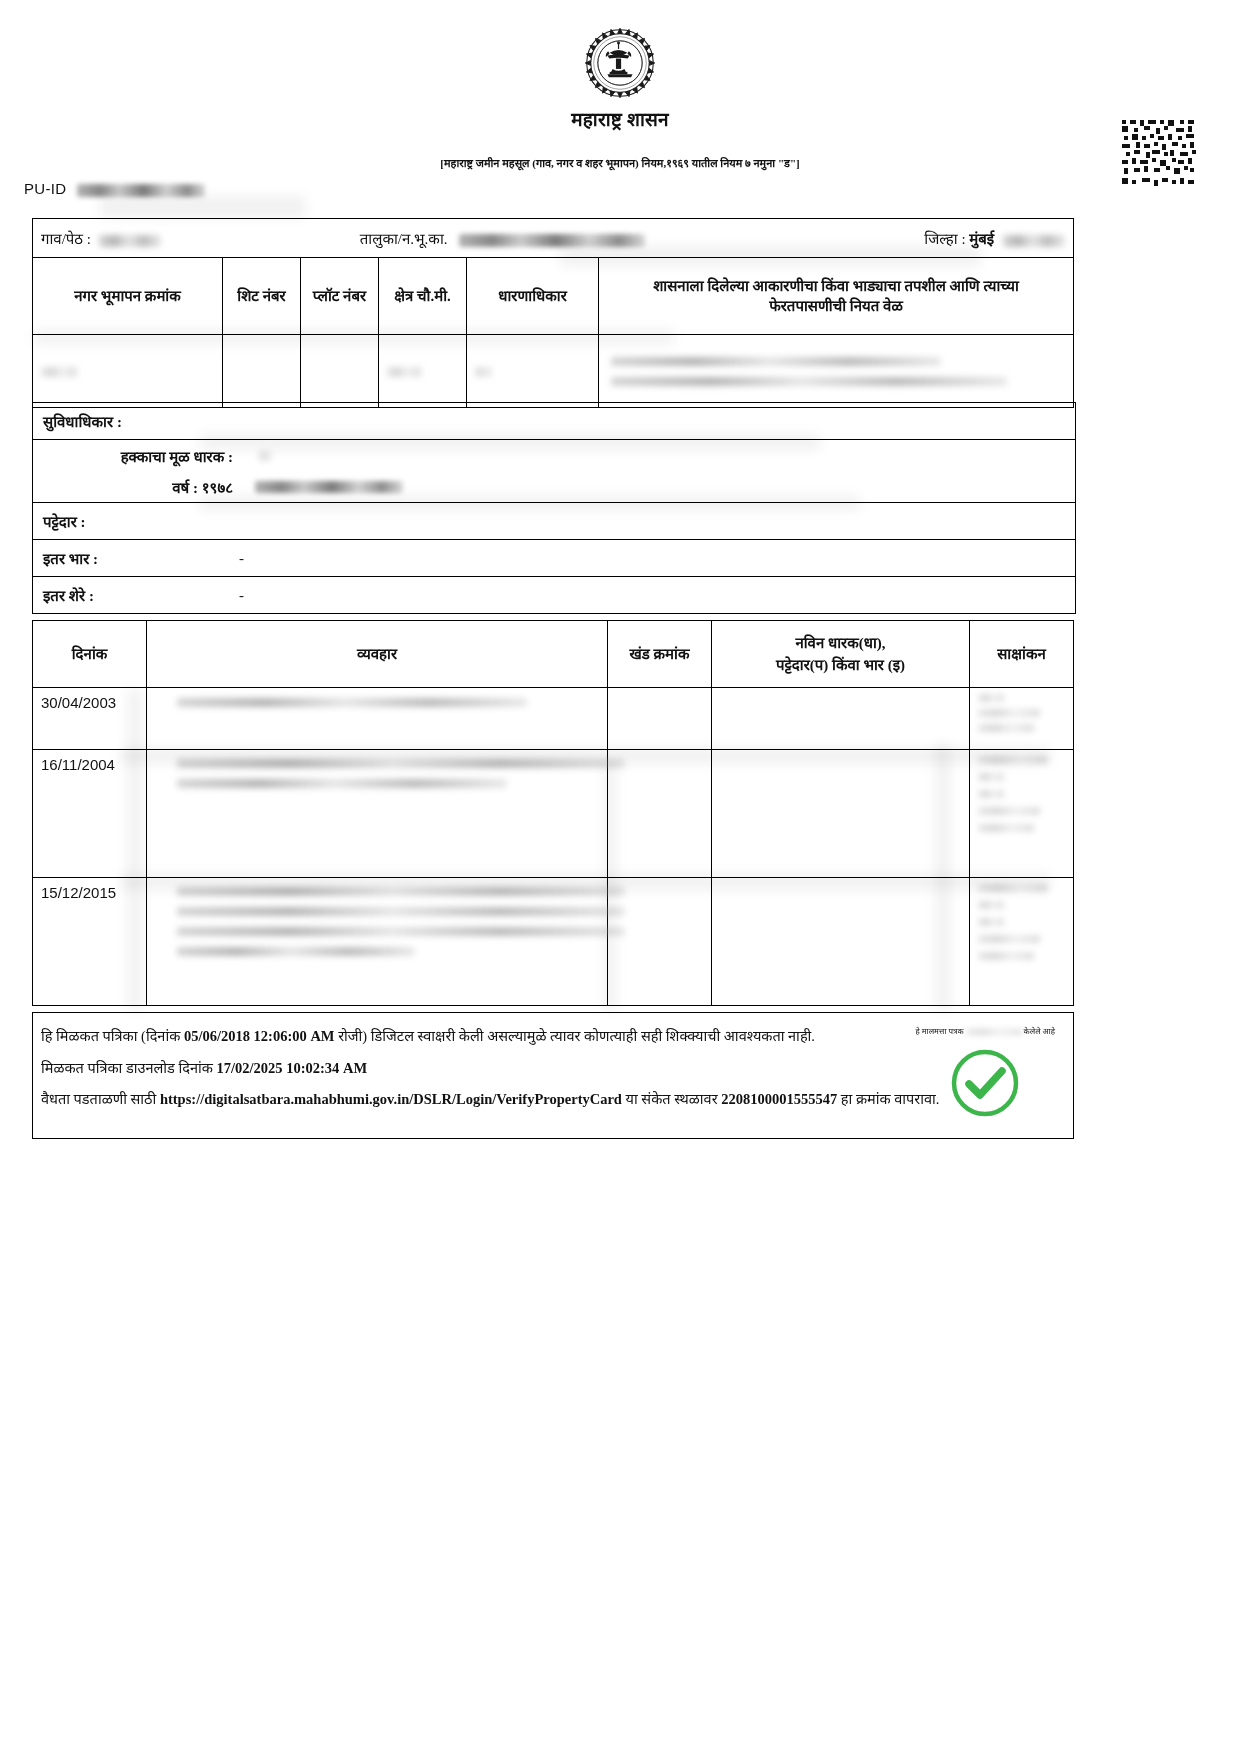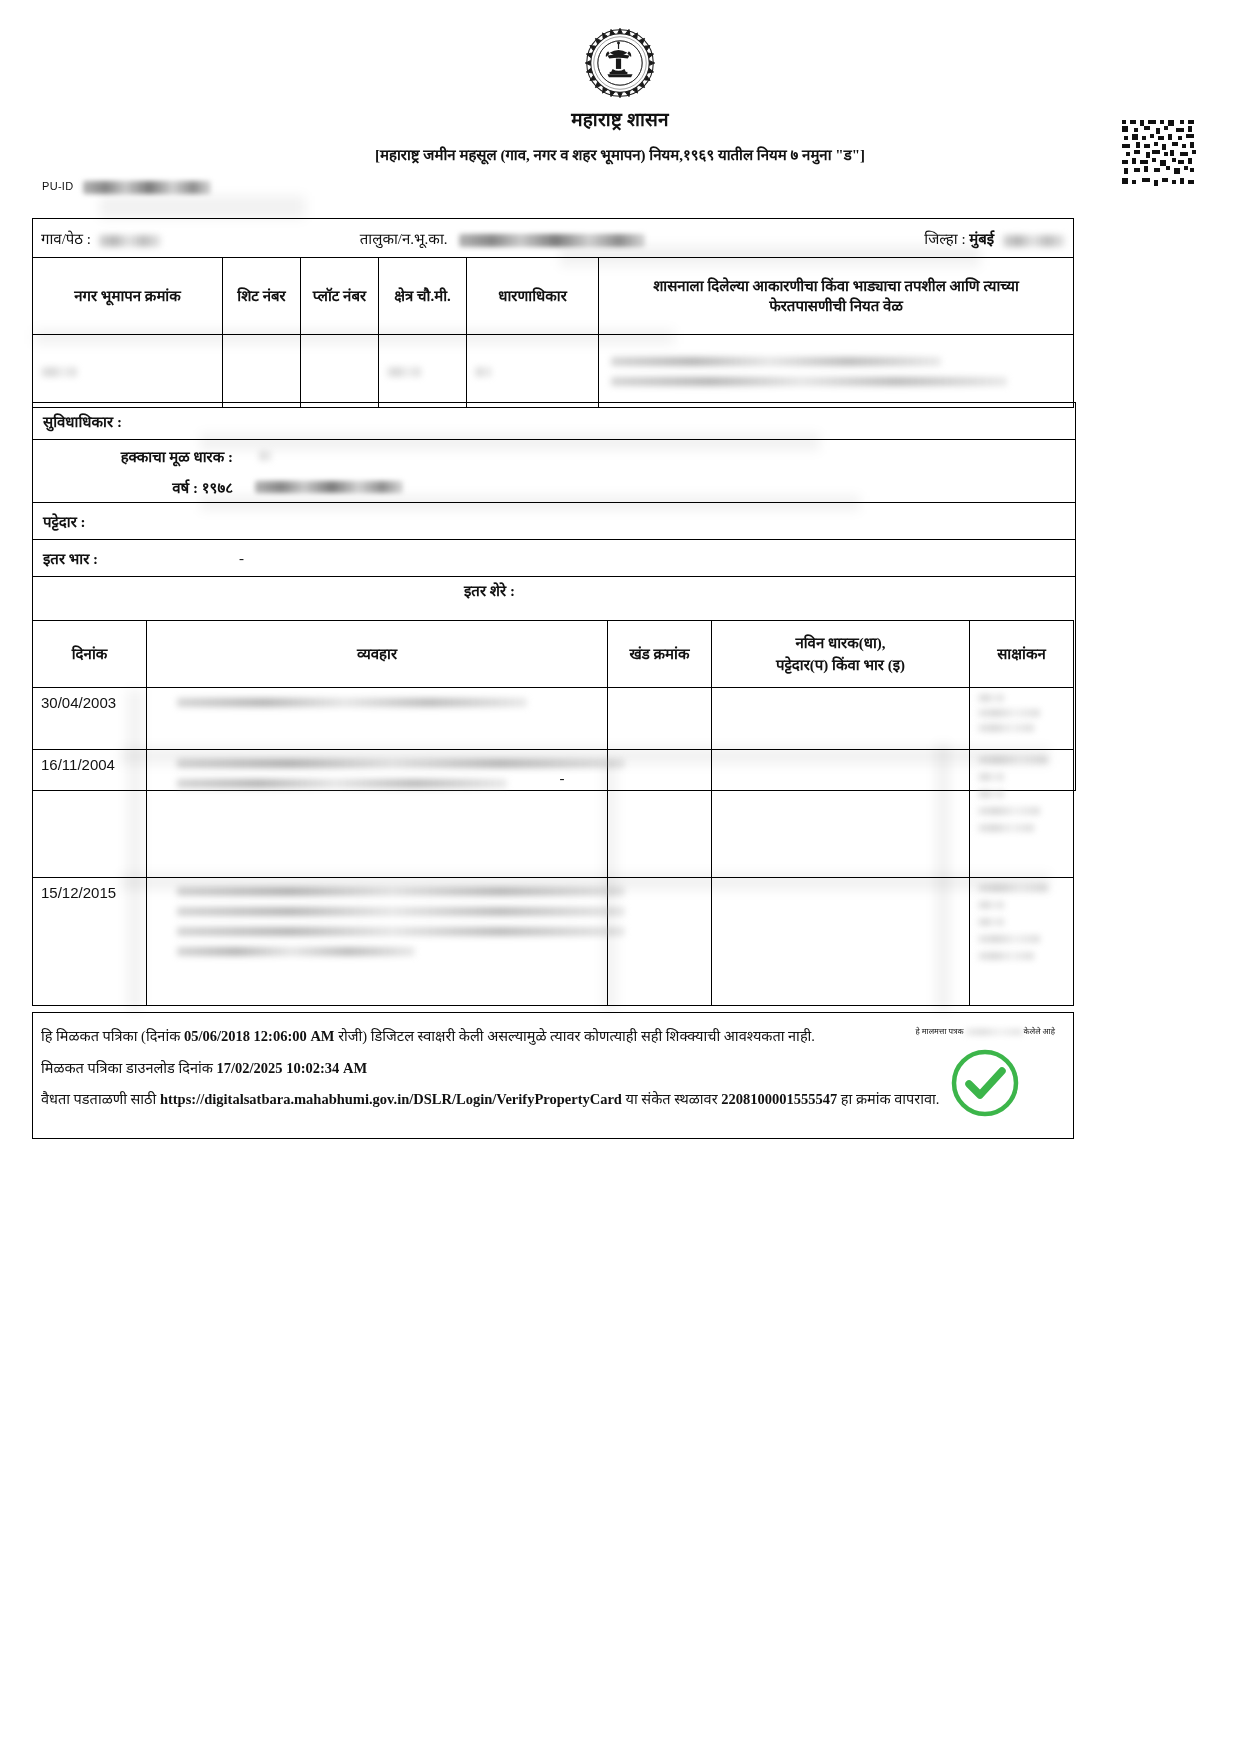--- a/index.html
+++ b/index.html
@@ -81,38 +81,38 @@
   }
   .doc-title {
     text-align: center;
     font-size: 30px;
     font-weight: bold;
     margin-top: 14px;
     letter-spacing: .5px;
   }
   .doc-subtitle {
     text-align: center;
-    font-size: 15px;
+    font-size: 11px;
     font-weight: bold;
-    margin-top: 12px;
+    margin-top: 23px;
   }
 
   .qr {
     position: absolute;
     right: 42px;
     top: 118px;
     width: 78px;
     height: 70px;
   }
 
   .puid {
     position: absolute;
-    left: 42px;
+    left: 24px;
     top: 180px;
-    font-size: 11px;
+    font-size: 15px;
     font-family: "Liberation Sans", sans-serif;
     letter-spacing: .3px;
   }
 
   
   .sheet {
     position: absolute;
     left: 32px;
     top: 218px;
     width: 1042px;
@@ -168,21 +168,21 @@
   }
   .rights .r {
     display: flex;
     align-items: center;
     border-bottom: 1.6px solid #000;
     min-height: 30px;
     padding: 3px 0 3px 10px;
     font-size: 15px;
     font-weight: bold;
   }
-  .rights .r:last-child { border-bottom: none; flex-direction: column; }
+  .rights .r:last-child { border-bottom: none; }
   .rights .r .k { width: 190px; flex: 0 0 190px; }
   .rights .r .v { font-weight: normal; }
   .rights .two { display: block; padding: 0; }
   .rights .two .line {
     display: flex;
     align-items: center;
     min-height: 31px;
     padding-left: 10px;
     text-align: right;
   }

